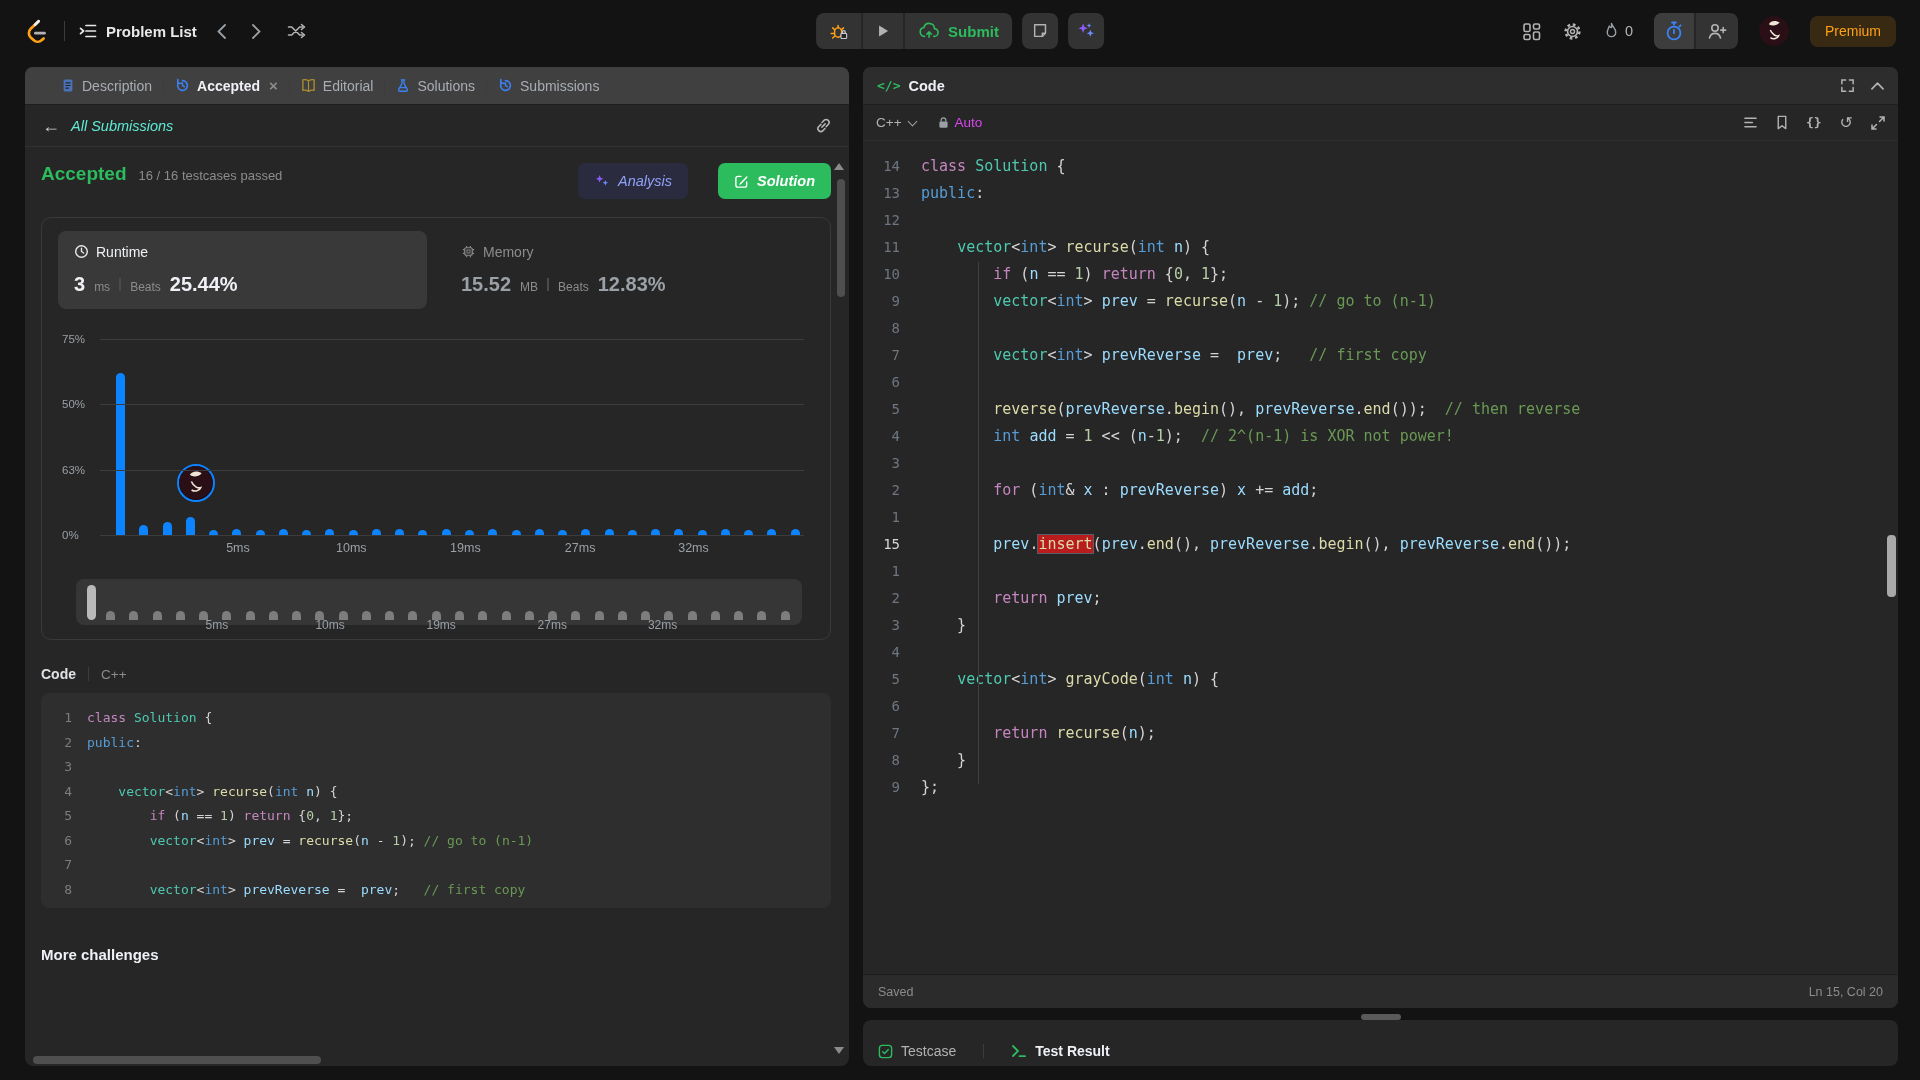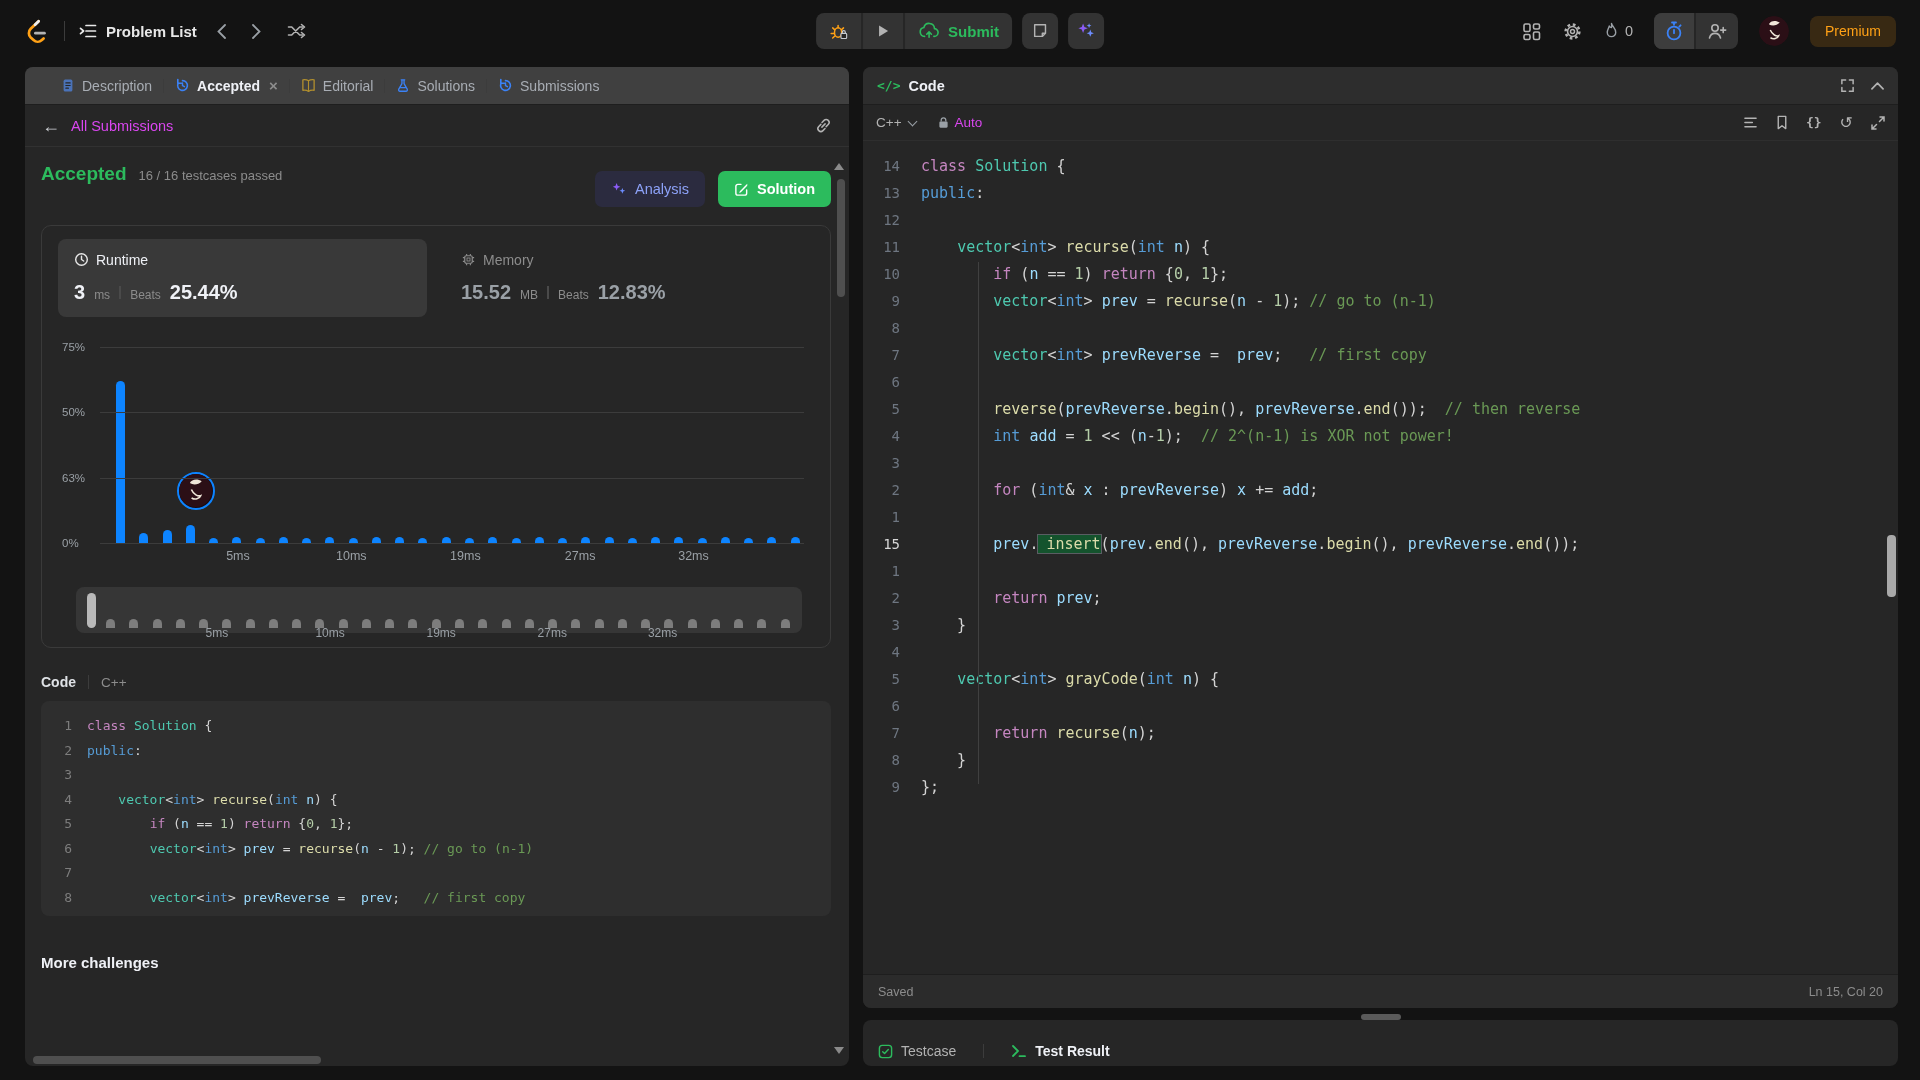--- a/index.html
+++ b/index.html
@@ -40,34 +40,34 @@
   #testcase-panel{position:absolute;left:0;bottom:0;width:100%;height:46px;background:var(--panel);border-radius:8px;}
   .drag-handle{position:absolute;left:50%;top:947px;transform:translateX(-50%);width:40px;height:6px;border-radius:3px;background:#5a5a5a;cursor:row-resize;}
   
   .tabbar{height:38px;display:flex;align-items:center;padding:0 26px;border-bottom:1px solid var(--div);background:#404040;}
   .tab{display:flex;align-items:center;gap:7px;padding:0 10px;font-size:14px;color:#a8adb4;cursor:pointer;white-space:nowrap;}
   .tab.active{color:var(--txt);font-weight:700;}
   .tab .close{color:#8c8c8c;margin-left:2px;font-size:15px;}
   .tabsep{width:1px;height:14px;background:#3c3c3c;margin:0 1px;}
   .subhead{height:42px;display:flex;align-items:center;gap:11px;padding:0 17px;border-bottom:1px solid rgba(255,255,255,.05);}
   .subhead .back{color:#c9ccd1;font-size:18px;cursor:pointer;line-height:1;}
-  .subhead .title{font-size:14.5px;color:#d946ef;}
+  .subhead .title{font-size:14.5px;color:#5eead4;font-style:italic;}
   .subhead .link{margin-left:auto;cursor:pointer;}
   .lcontent{position:relative;padding:16px 18px 0 16px;height:calc(100% - 90px);overflow:hidden;}
   
   .result-row{display:flex;align-items:flex-start;}
   .result-left{flex:1;}
   .status-line{display:flex;align-items:baseline;gap:12px;}
   .status{color:var(--green);font-size:19px;font-weight:700;}
   .testcases{color:var(--mut);font-size:13px;}
   .author-line{display:flex;align-items:center;gap:7px;margin-top:9px;}
   .mini-avatar{width:20px;height:20px;border-radius:50%;overflow:hidden;}
   .author{font-size:13.5px;font-weight:700;color:var(--txt);}
   .submitted{font-size:13.5px;color:var(--mut);}
-  .result-btns{display:flex;gap:13px;margin-top:8px;}
+  .result-btns{display:flex;gap:30px;margin-top:0;font-style:italic;}
   .btn{height:36px;border-radius:7px;display:flex;align-items:center;gap:8px;padding:0 16px;font-size:14.5px;font-weight:500;cursor:pointer;}
   .btn-analysis{background:#2b2b3f;color:#8da2f8;}
   .btn-solution{background:var(--green);color:#fff;font-weight:600;}
   
   .chart-card{margin-top:18px;border:1px solid var(--border);border-radius:10px;padding:13px 16px 14px;}
   .stats-row{display:flex;gap:18px;}
   .stat-card{flex:1;padding:13px 16px;border-radius:8px;cursor:pointer;}
   .stat-card.sel{background:#393939;}
   .stat-label{display:flex;align-items:flex-start;gap:7px;font-size:14px;}
   .stat-label.on{color:var(--txt);} .stat-label.off{color:var(--mut);}
@@ -99,21 +99,21 @@
   .code-head .t2{font-size:13.5px;color:var(--mut);}
   .code-block{margin-top:11px;background:var(--panel2);border-radius:8px;padding:13px 0 6px;
       font-family:"DejaVu Sans Mono",monospace;font-size:13px;}
   .cl{display:flex;line-height:24.5px;white-space:pre;}
   .code-block .gut{width:46px;text-align:right;padding-right:15px;color:#7d7d7d;flex:none;}
   .viewmore{display:flex;align-items:center;justify-content:center;gap:7px;height:34px;color:#9aa0a6;font-size:13.5px;cursor:pointer;}
   .more-ch{margin-top:38px;font-size:15px;font-weight:700;color:var(--txt);}
   
   .tk-kw{color:#c586c0}.tk-kb{color:#569cd6}.tk-ty{color:#4ec9b0}.tk-fn{color:#dcdcaa}
   .tk-va{color:#9cdcfe}.tk-nu{color:#b5cea8}.tk-cm{color:#6a9955}.tk-pl{color:#d4d4d4}
-  .tk-hl{color:#dcdcaa;background:#14532d;box-shadow:0 0 0 1px #5a5d63;padding-left:8px;}
+  .tk-hl{color:#dcdcaa;background:#b91c1c;box-shadow:0 0 0 1px #5a5d63;}
   
   .tri{width:0;height:0;position:absolute;right:5px;}
   .tri-up{border-left:5px solid transparent;border-right:5px solid transparent;border-bottom:7px solid #8a8a8a;top:96px;}
   .tri-down{border-left:5px solid transparent;border-right:5px solid transparent;border-top:7px solid #8a8a8a;bottom:12px;}
   .vthumb{position:absolute;right:4px;top:112px;width:8px;height:118px;border-radius:4px;background:#4f4f4f;cursor:grab;}
   .hthumb{position:absolute;left:8px;bottom:2px;width:288px;height:8px;border-radius:4px;background:#4f4f4f;cursor:grab;}
   
   .ed-head{height:38px;display:flex;align-items:center;gap:8px;padding:0 14px;background:#2d2d2d;border-bottom:1px solid var(--div);}
   .ed-head .glyph{font-family:"DejaVu Sans Mono",monospace;font-size:13px;font-weight:700;color:var(--green);}
   .ed-head .title{font-size:14.5px;font-weight:700;color:var(--txt);}

